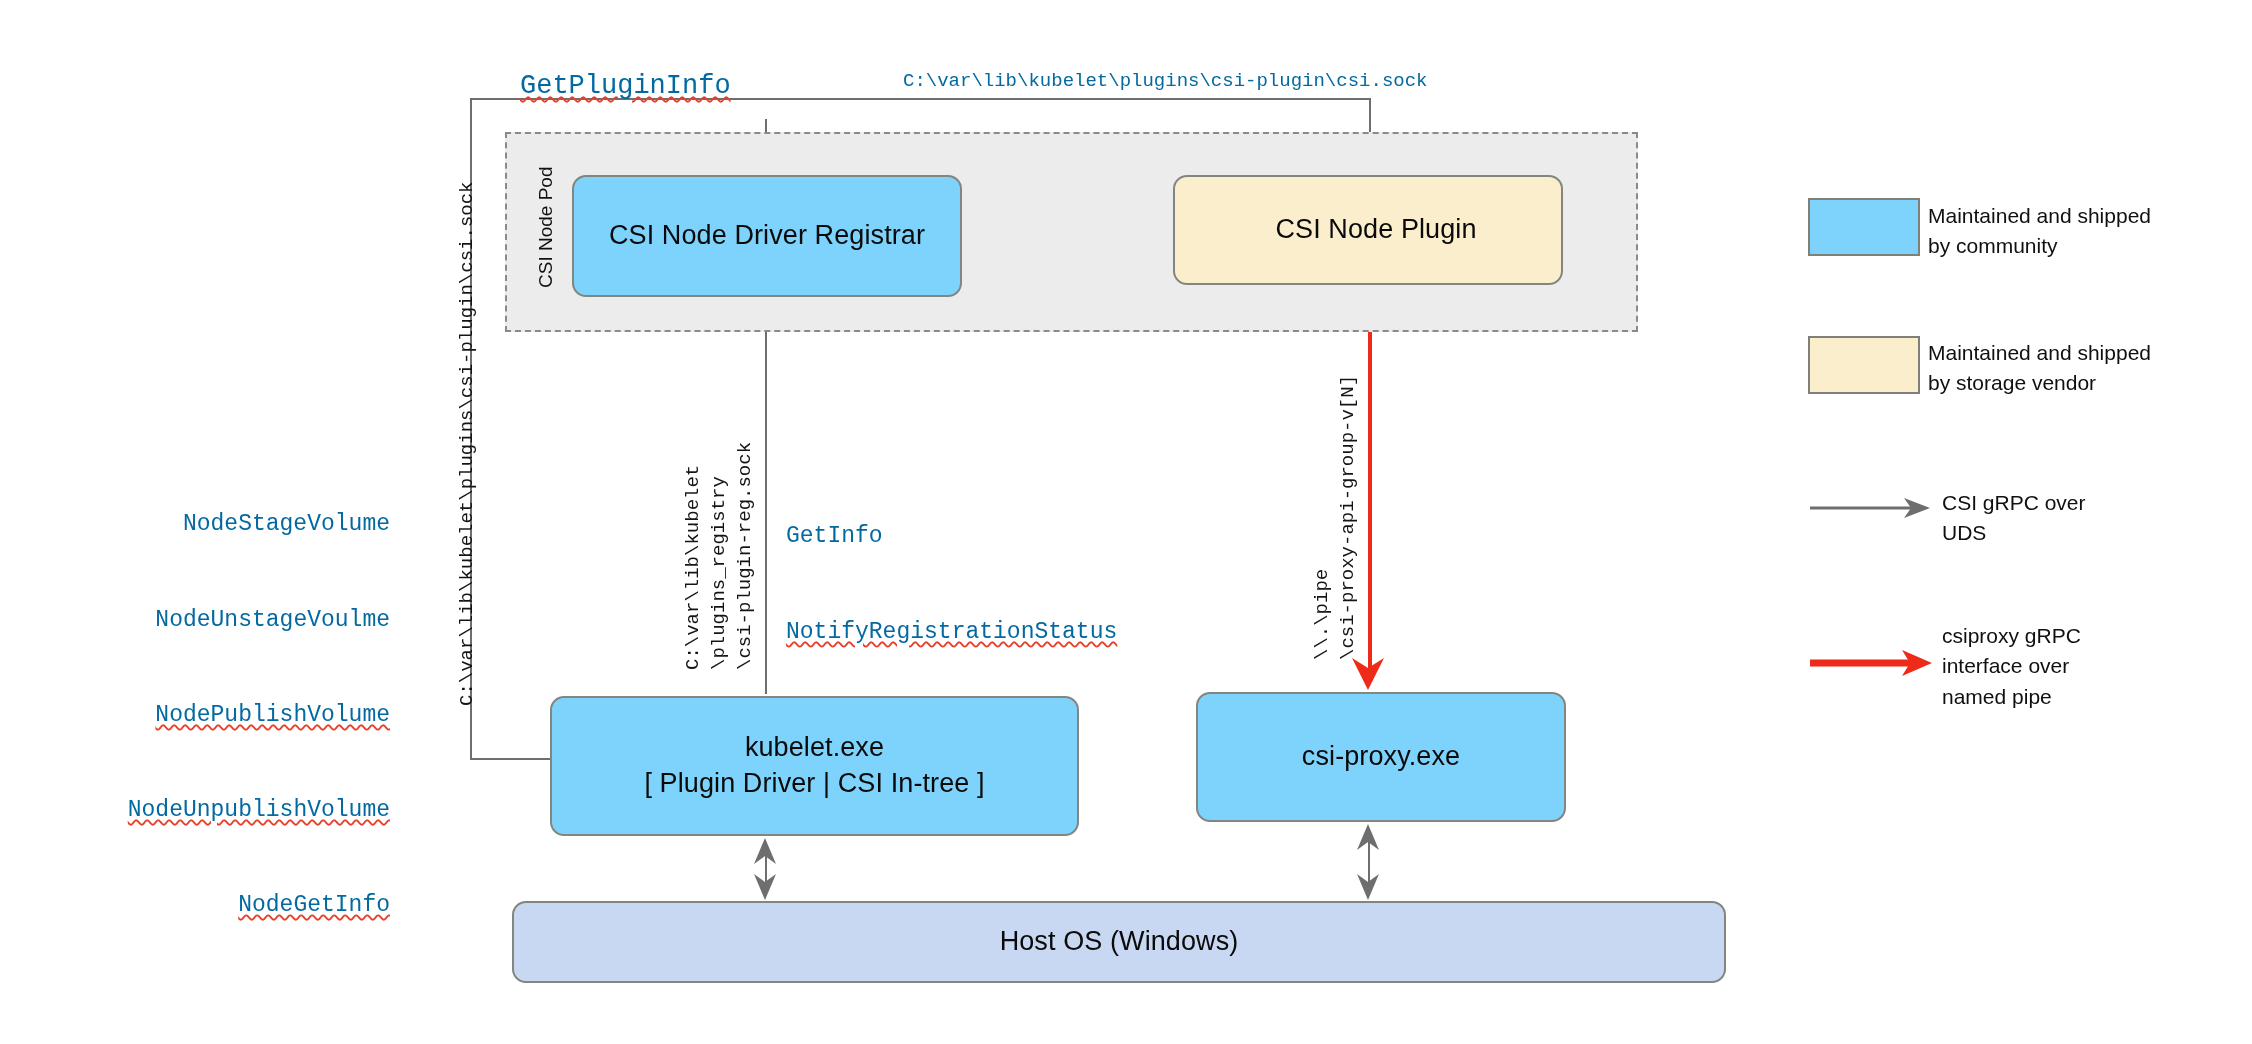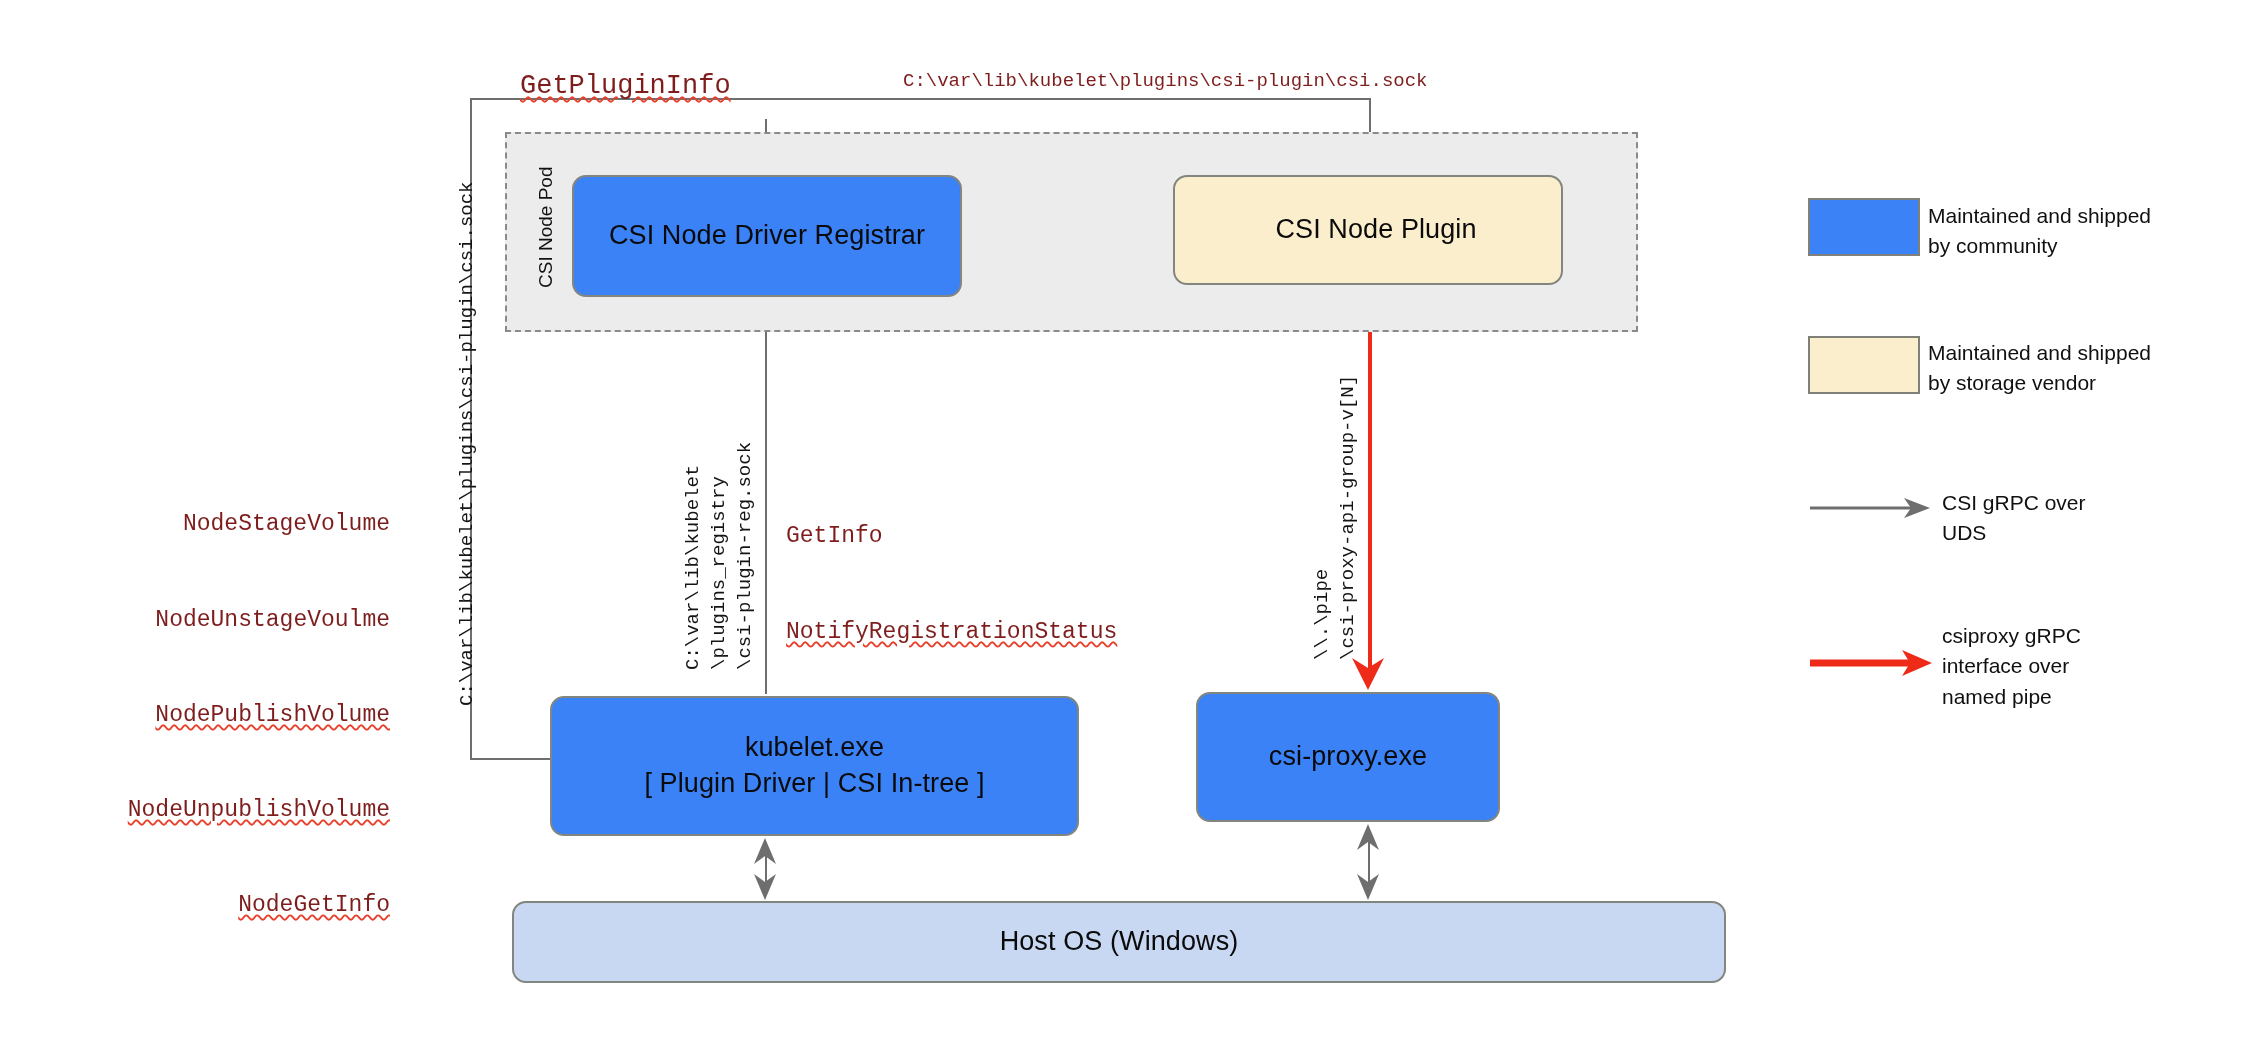--- a/index.html
+++ b/index.html
@@ -28,21 +28,21 @@
     display: flex;
     align-items: center;
     justify-content: center;
     text-align: center;
     font-family: "Liberation Sans", sans-serif;
     font-size: 27px;
     color: #0a0a0a;
     line-height: 1.32;
     letter-spacing: 0.1px;
   }
-  .fill-green { background: #3b82f6; }
+  .fill-green { background: #7dd3fc; }
   .fill-cream { background: #fbeecd; padding-left: 16px; }
   .fill-blue  { background: #c9d8f2; }
 
   .pod-group {
     position: absolute;
     background: #ececec;
     border: 2px dashed #8a8a8a;
     box-sizing: border-box;
   }
   .pod-label {
@@ -52,21 +52,21 @@
     transform-origin: 0 0;
     transform: rotate(-90deg);
     white-space: nowrap;
   }
 
   
   .mono {
     position: absolute;
     font-family: "Liberation Mono", "DejaVu Sans Mono", monospace;
     font-size: 23px;
-    color: #7f1d1d;
+    color: #0369a1;
     white-space: pre;
     line-height: 1.38;
   }
   .mono-sm {
     font-size: 19px;
   }
   .rt {
     text-align: right;
   }
   .spell {
@@ -171,21 +171,21 @@
 
   <div class="node-box fill-cream" style="left:1173px; top:175px; width:390px; height:110px;">
     <span>CSI Node Plugin</span>
   </div>
 
   <div class="node-box fill-green" style="left:550px; top:696px; width:529px; height:140px; flex-direction:column;">
     <span>kubelet.exe</span>
     <span>[ Plugin Driver | CSI In-tree ]</span>
   </div>
 
-  <div class="node-box fill-green" style="left:1196px; top:692px; width:304px; height:130px;">
+  <div class="node-box fill-green" style="left:1196px; top:692px; width:370px; height:130px;">
     <span>csi-proxy.exe</span>
   </div>
 
   <div class="node-box fill-blue" style="left:512px; top:901px; width:1214px; height:82px;">
     <span>Host OS (Windows)</span>
   </div>
 
   <div class="mono spell" style="left:520px; top:68px; font-size:27px;">GetPluginInfo</div>
 
   <div class="mono mono-sm" style="left:903px; top:68px;">C:\var\lib\kubelet\plugins\csi-plugin\csi.sock</div>

